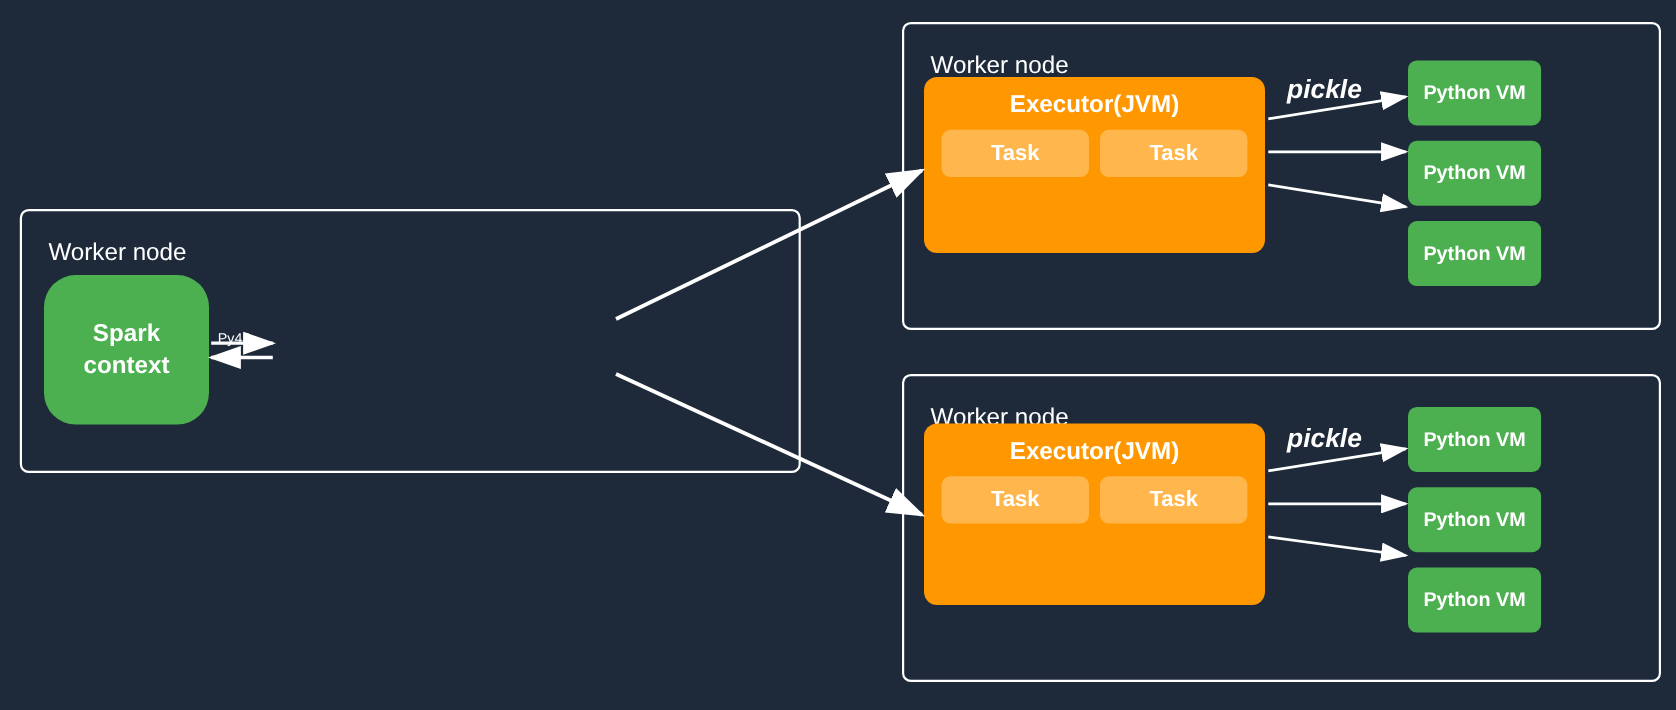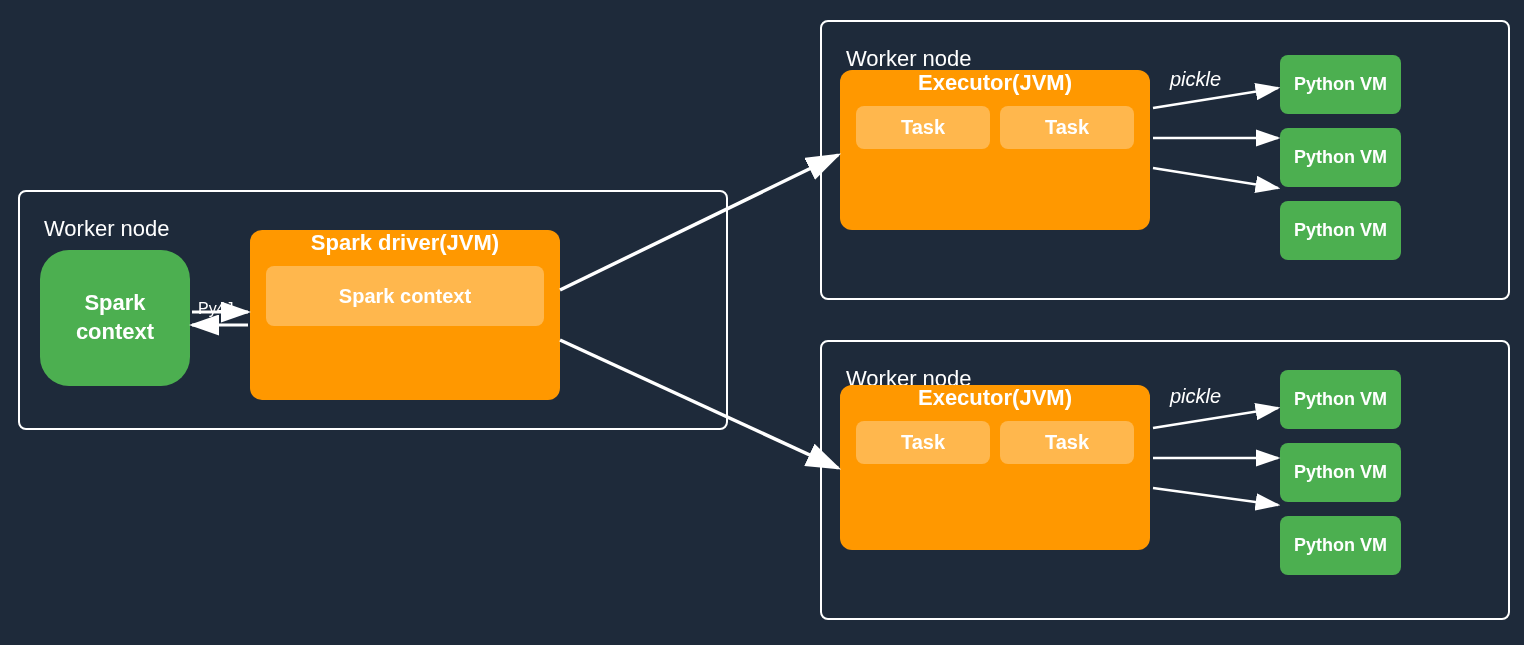--- a/index.html
+++ b/index.html
@@ -74,21 +74,21 @@
 
     
     .orange-box {
       background-color: #ff9800;
       border-radius: 12px;
       color: #ffffff;
       display: flex;
       flex-direction: column;
       align-items: center;
       justify-content: flex-start;
-      padding: 0 16px 16px;
+      padding: 12px 16px 16px;
       position: relative;
     }
 
     .orange-box-title {
       font-size: 22px;
       font-weight: bold;
       color: #ffffff;
       margin-bottom: 10px;
       text-align: center;
     }
@@ -133,31 +133,31 @@
       display: flex;
       align-items: center;
       justify-content: center;
       padding: 19px 14px;
     }
 
     
     .py4j-label {
       position: absolute;
       color: #ffffff;
-      font-size: 16px;
+      font-size: 13px;
       font-weight: 400;
     }
 
     
     .pickle-label {
       position: absolute;
       color: #ffffff;
-      font-size: 20px;
+      font-size: 24px;
       font-style: italic;
-      font-weight: normal;
+      font-weight: bold;
     }
 
     
     .arrows-svg {
       position: absolute;
       top: 0;
       left: 0;
       width: 1524px;
       height: 645px;
       pointer-events: none;
@@ -237,26 +237,20 @@
     <div class="worker-label">Worker node</div>
   </div>
 
   <div class="spark-context-box spark-ctx-green">
     <span style="white-space:pre-line;">Spark
 context</span>
   </div>
 
   <div class="py4j-label" style="left: 198px; top: 300px;">Py4J</div>
 
-  <div class="spark-driver-box orange-box">
-    <div class="orange-box-title">Spark driver(JVM)</div>
-    <div class="inner-orange-box" style="height: 60px;">
-      <span>Spark context</span>
-    </div>
-  </div>
 
   <div class="executor-top orange-box">
     <div class="orange-box-title">Executor(JVM)</div>
     <div class="task-row">
       <div class="task-box">Task</div>
       <div class="task-box">Task</div>
     </div>
   </div>
 
   <div class="executor-bottom orange-box">

